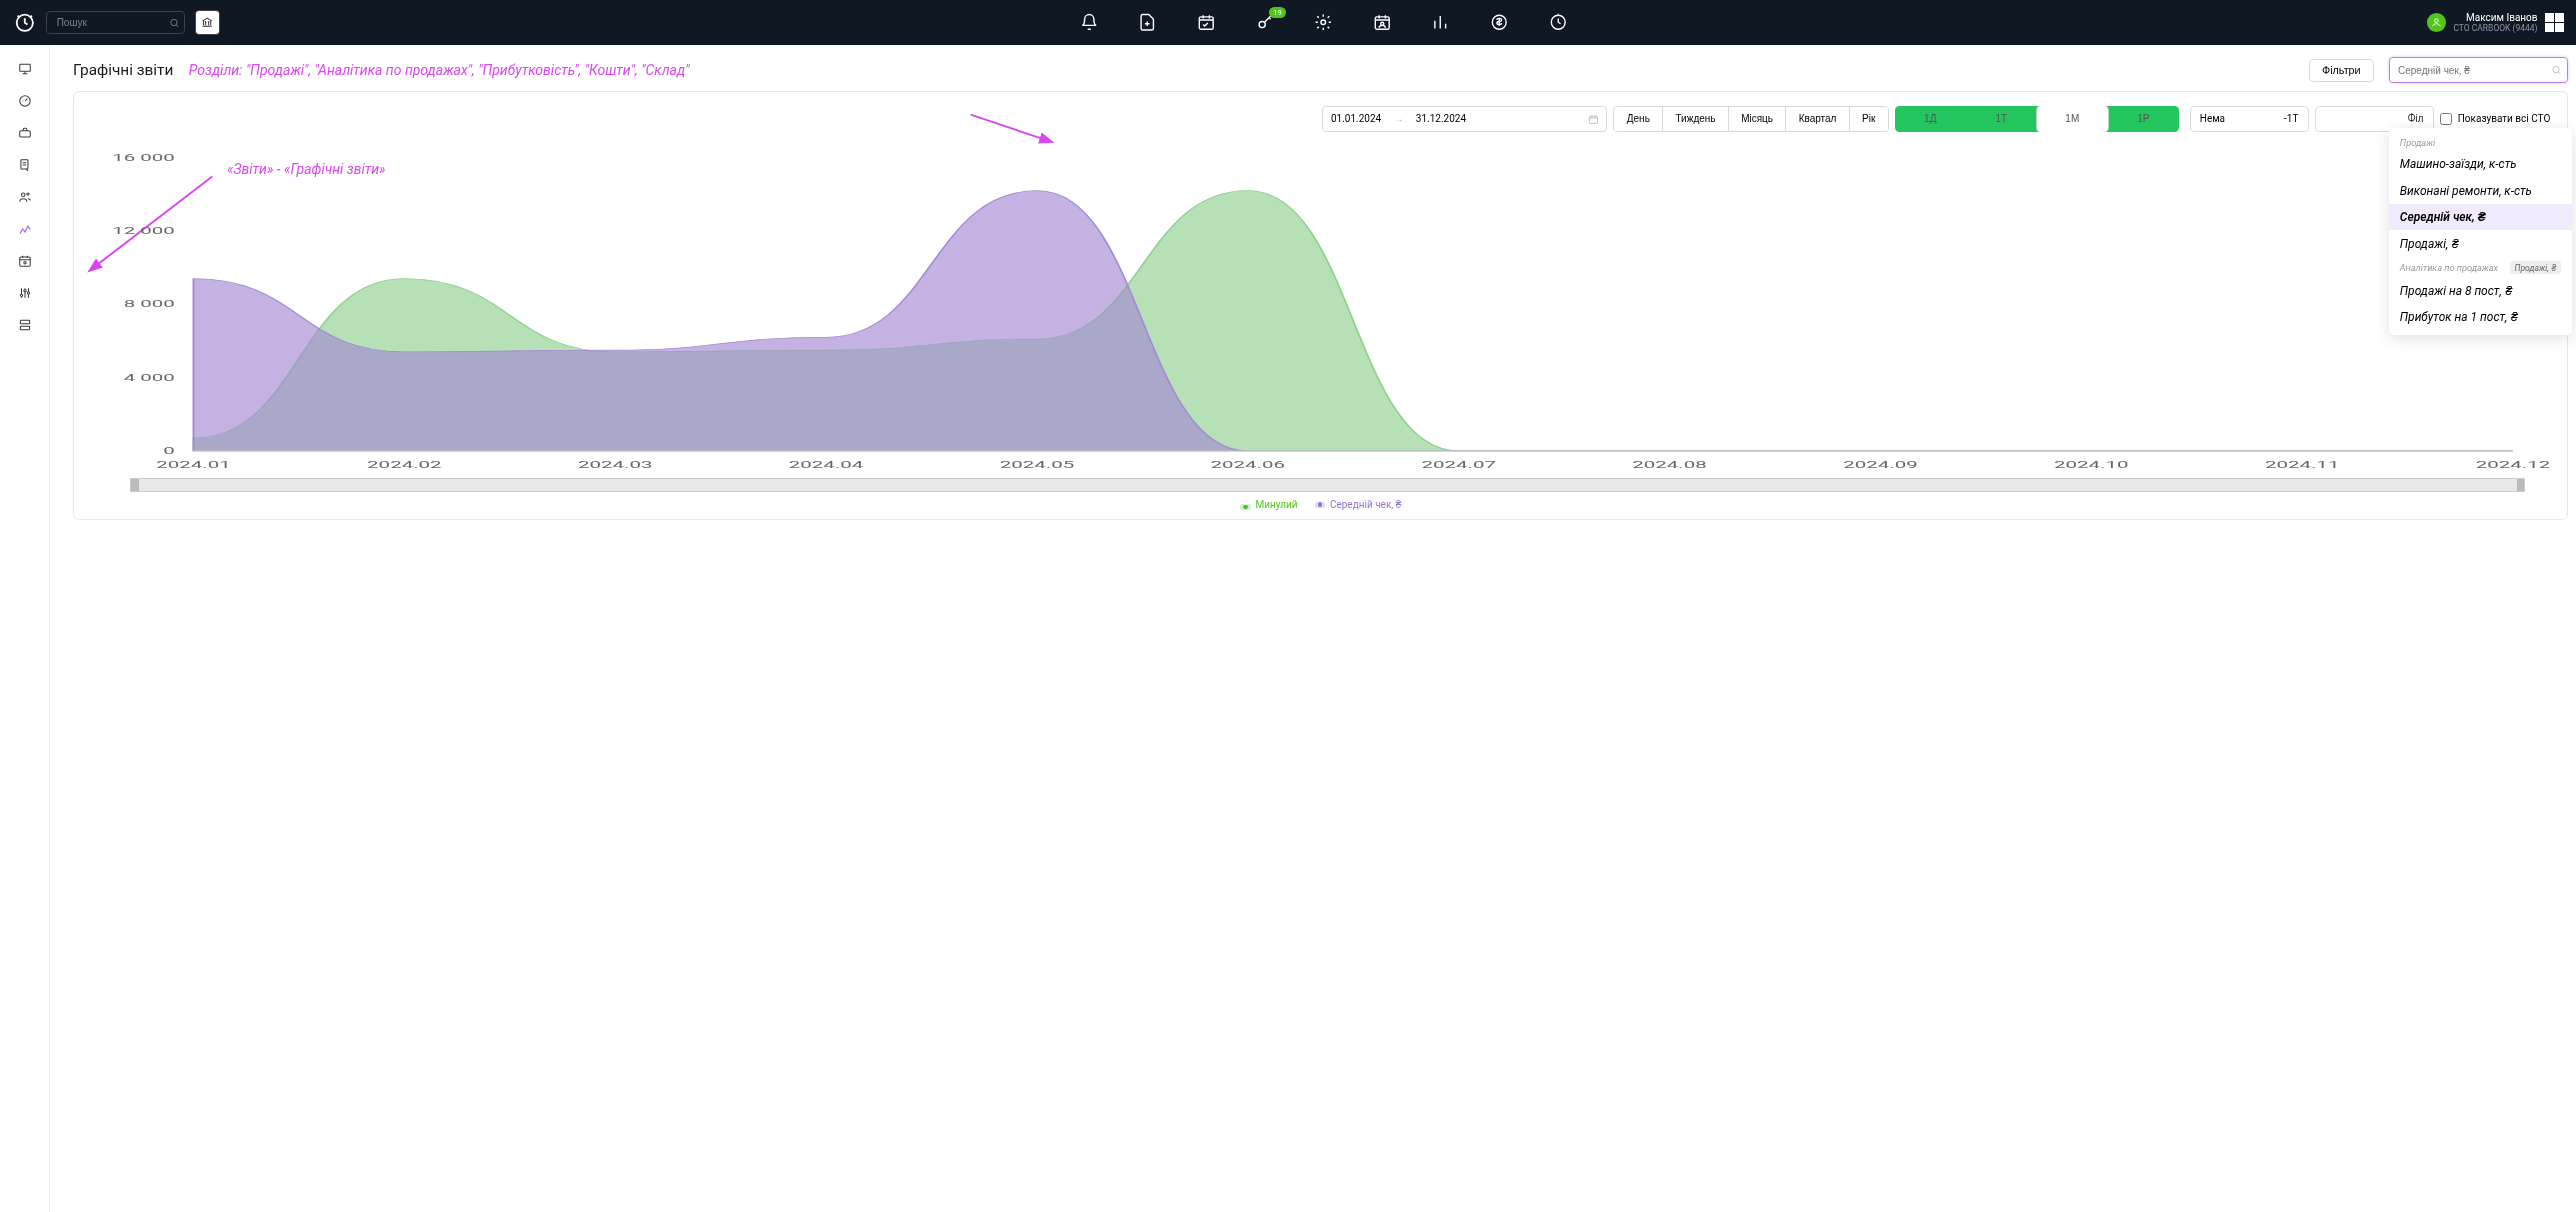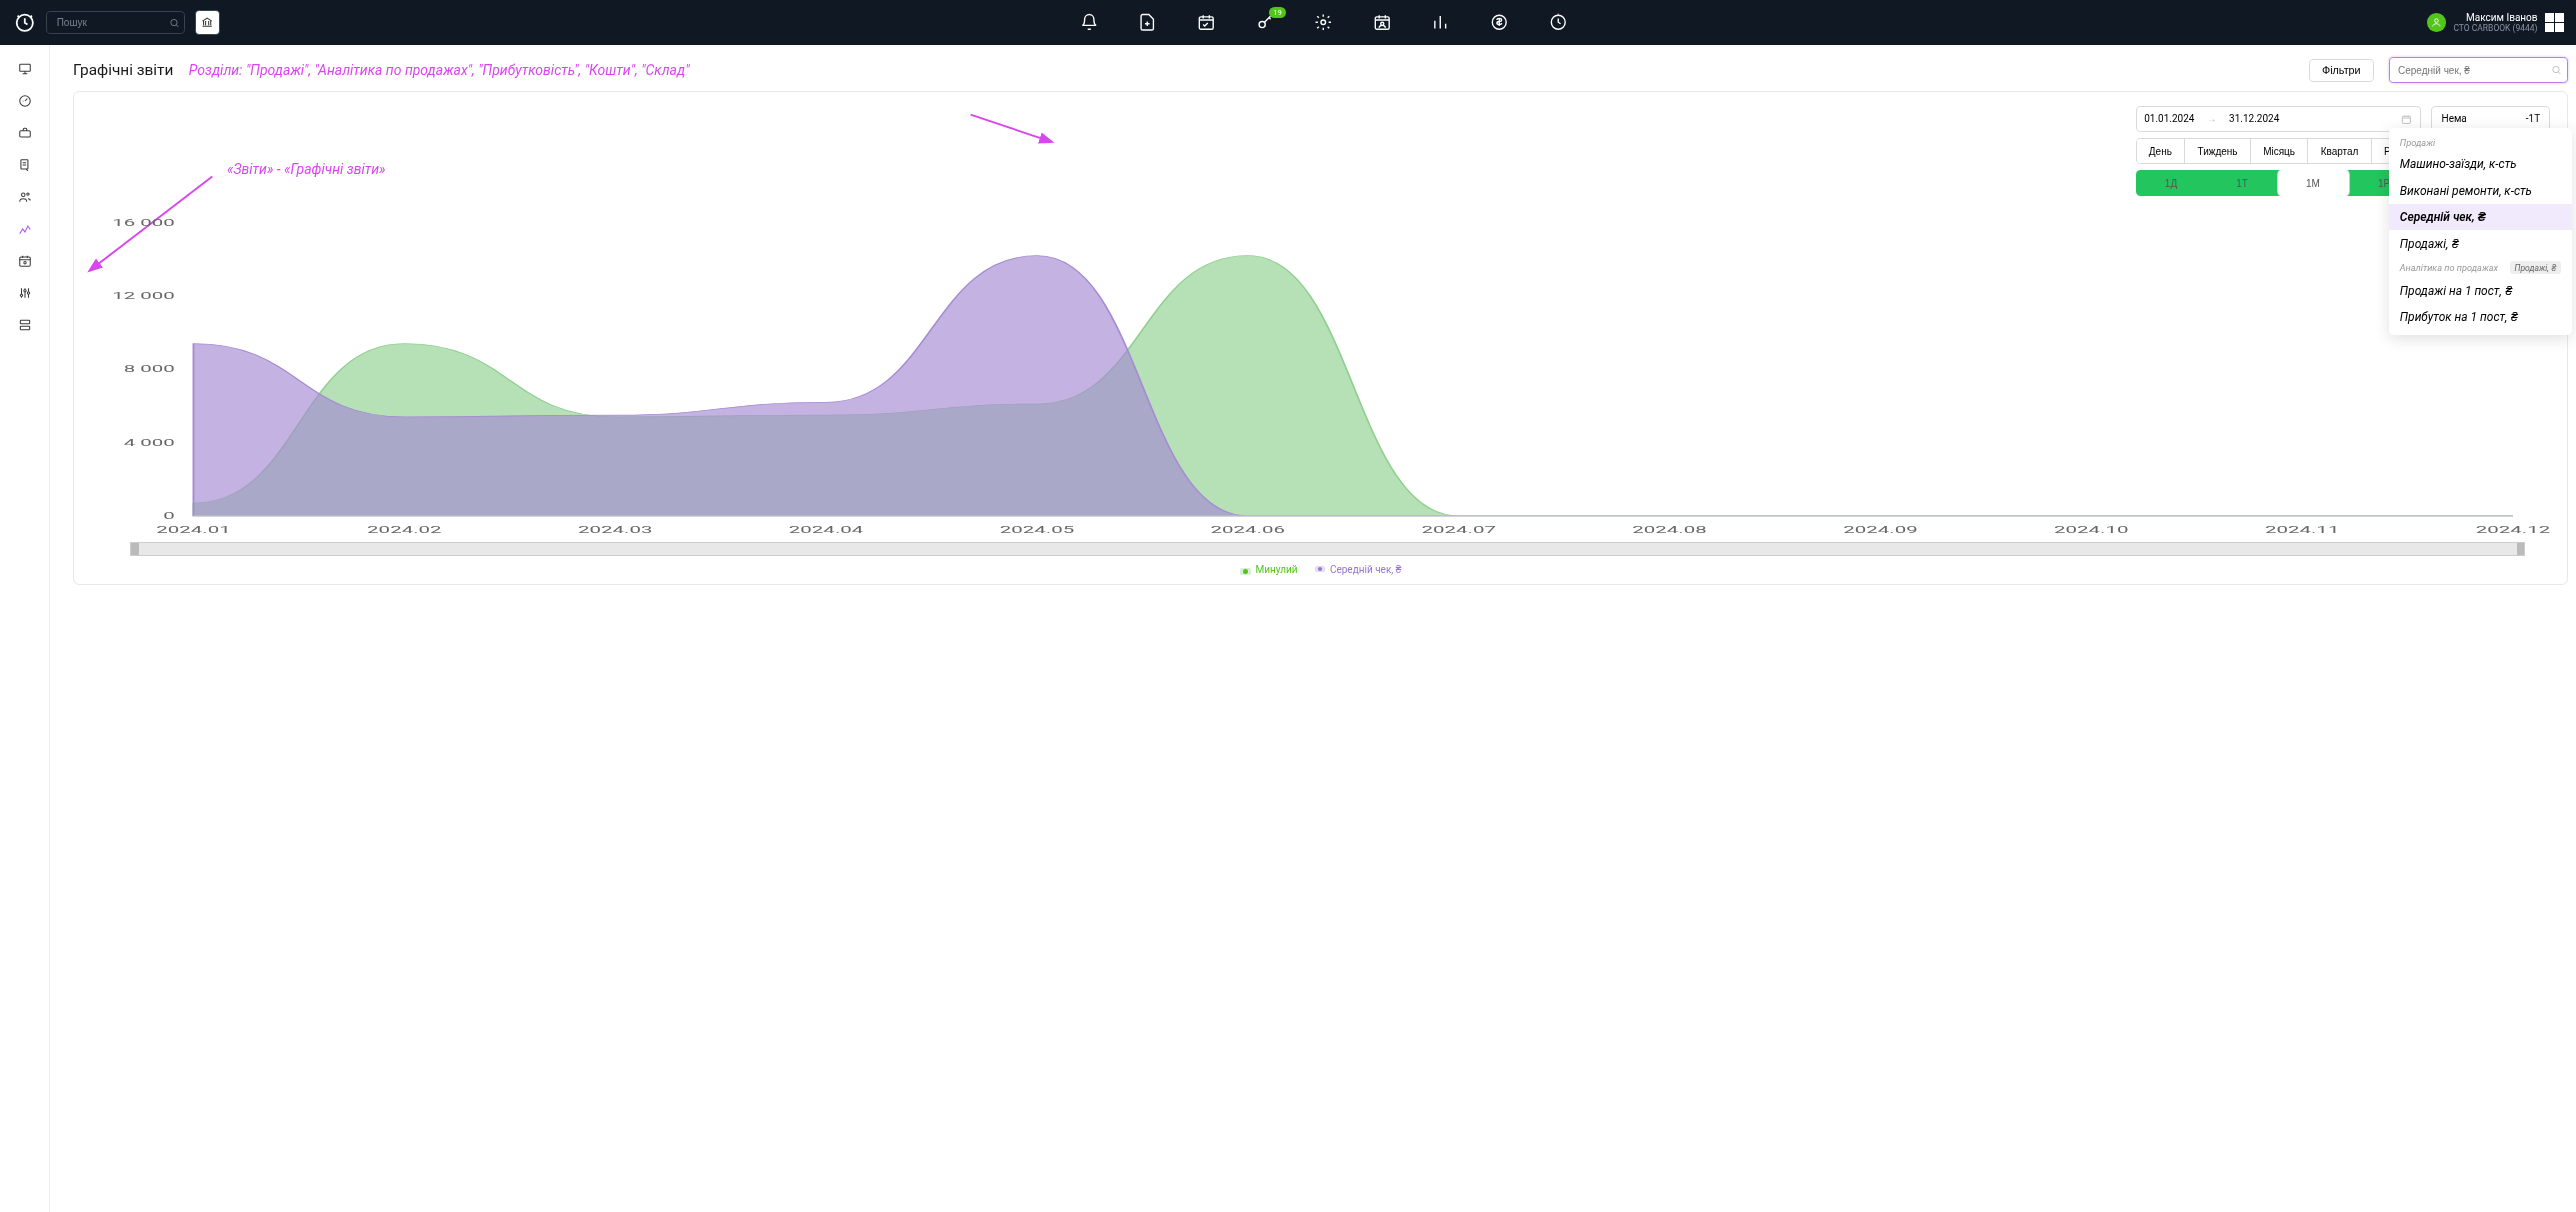--- a/index.html
+++ b/index.html
@@ -38,21 +38,21 @@
 .metric-select { position: relative; width: 179px; }
 .metric-select input { width: 100%; height: 26px; border: 0.8px solid #b47de8; border-radius: 4.6px; padding: 0 21.6px 0 7.7px; font-size: 10px; color: #999; box-shadow: 0 0 0 1.5px rgba(164,108,232,0.15); }
 .metric-select .search-icon-right { color: #bbb; }
 
 .annotation-breadcrumb { color: #d946ef; font-style: italic; font-size: 14px; position: absolute; left: 177px; top: 116px; }
 .arrow-svg { position: absolute; pointer-events: none; }
 
 
 .card { border: 0.8px solid #e8e8e8; border-radius: 6.2px; padding: 14px 17px 9.2px 17px; margin-top: 4.6px; background: #fff; }
 .card-controls { display: flex; gap: 10.8px; align-items: flex-start; justify-content: flex-end; margin-bottom: 6.2px; }
-.ctrl-col { display: flex; flex-direction: column; gap: 6.2px; }
+.ctrl-col { display: flex; flex-direction: row; gap: 6.2px; }
 .date-range { display: flex; align-items: center; border: 0.8px solid #d9d9d9; border-radius: 4.6px; height: 26px; padding: 0 7.7px; font-size: 10px; gap: 12.3px; width: 285px; }
 .date-range .arrow { color: #bbb; }
 .date-range .cal-icon { margin-left: auto; color: #bbb; }
 .seg-group { display: inline-flex; border: 0.8px solid #d9d9d9; border-radius: 4.6px; overflow: hidden; height: 26px; }
 .seg-btn { border: none; background: #fff; padding: 0 12.3px; font-size: 10px; cursor: pointer; border-right: 0.8px solid #d9d9d9; }
 .seg-btn:last-child { border-right: none; }
 .seg-group.plain { border: none; gap: 0; background: #22c55e; border-radius: 4.6px; }
 .seg-group.plain .seg-btn { border-right: none; background: transparent; min-width: 71px; color: #555; }
 .seg-group.plain .seg-btn.active { background: #fff; border-radius: 4.6px; box-shadow: 0 0 0 0.8px #e0e0e0; }
 .nema-box { border: 0.8px solid #d9d9d9; border-radius: 4.6px; height: 26px; display: flex; align-items: center; padding: 0 9.2px; font-size: 10px; width: 119px; justify-content: space-between; }
@@ -372,18 +372,18 @@
     <div class="dropdown">
       <div class="group-label">Продажі</div>
       <div class="opt">Машино-заїзди, к-сть</div>
       <div class="opt">Виконані ремонти, к-сть</div>
       <div class="opt selected">Середній чек, ₴</div>
       <div class="opt">Продажі, ₴</div>
       <div class="group-label">
         <span>Аналітика по продажах</span>
         <span class="tag">Продажі, ₴</span>
       </div>
-      <div class="opt">Продажі на 1 пост, ₴</div>
+      <div class="opt">Продажі на 8 пост, ₴</div>
       <div class="opt">Прибуток на 1 пост, ₴</div>
     </div>
   </div>
 </div>
 
 
 </body></html>

